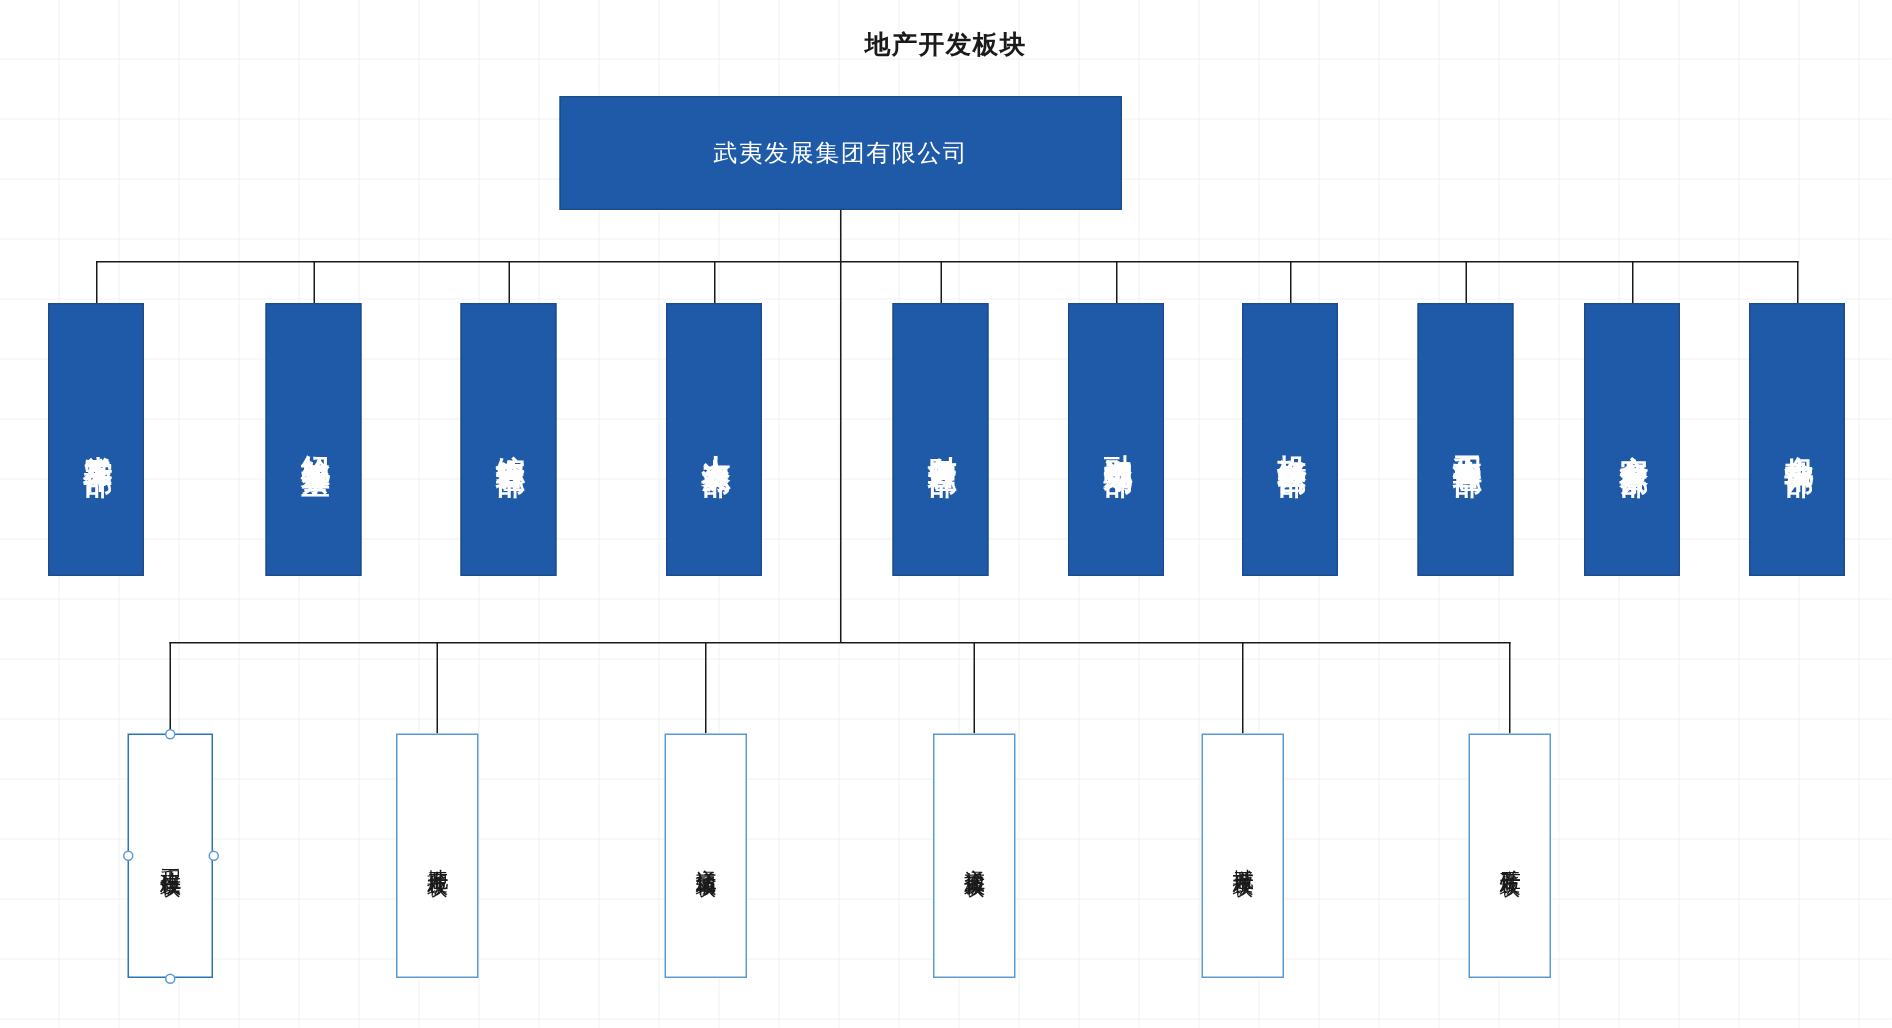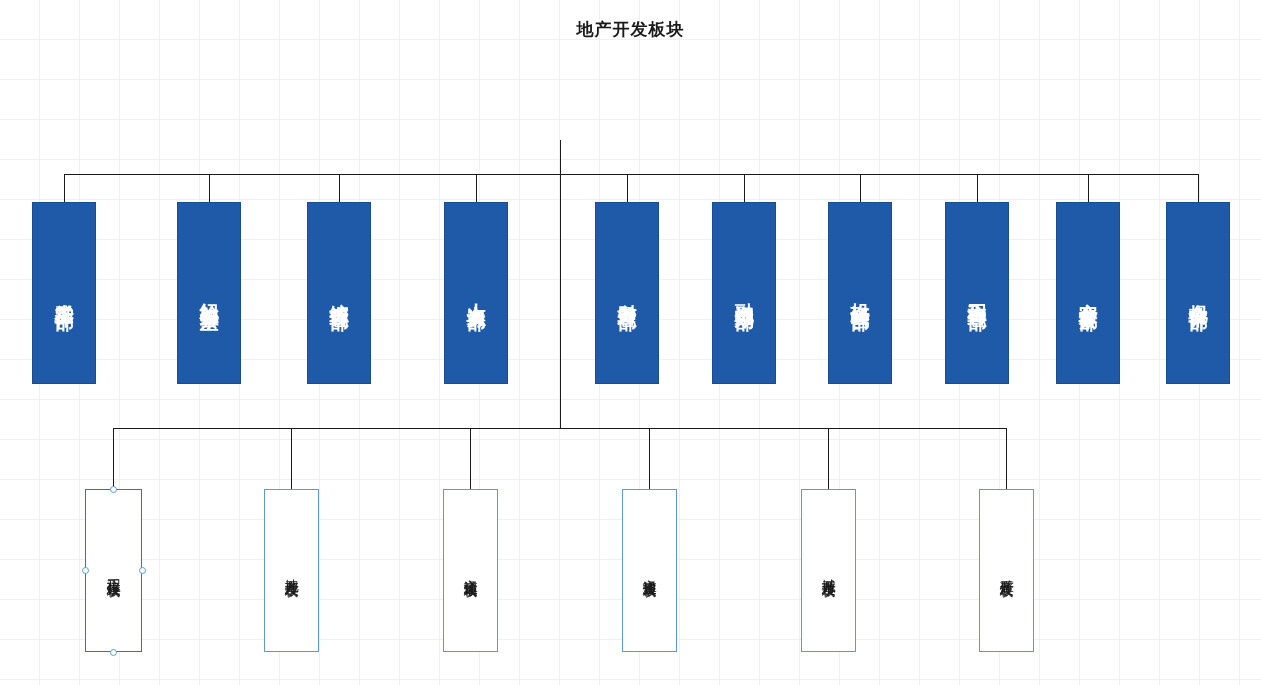--- a/index.html
+++ b/index.html
@@ -95,20 +95,23 @@
     box-sizing: border-box;
   }
 </style>
 </head>
 <body>
 
 <div id="canvas">
 
   <div id="title">地产开发板块</div>
 
+  <div class="node root-node" style="left:373px; top:64px; width:375px; height:76px;">
+    <span>武夷发展集团有限公司</span>
+  </div>
 
   <div class="ln lnv" style="left:560px; top:140px; height:34px;"></div>
 
   <div class="ln lnh" style="left:64px; top:174px; width:1135px;"></div>
 
   <div class="ln lnv" style="left:64px;   top:174px; height:28px;"></div>
   <div class="ln lnv" style="left:209px;  top:174px; height:28px;"></div>
   <div class="ln lnv" style="left:339px;  top:174px; height:28px;"></div>
   <div class="ln lnv" style="left:476px;  top:174px; height:28px;"></div>
   <div class="ln lnv" style="left:627px;  top:174px; height:28px;"></div>

